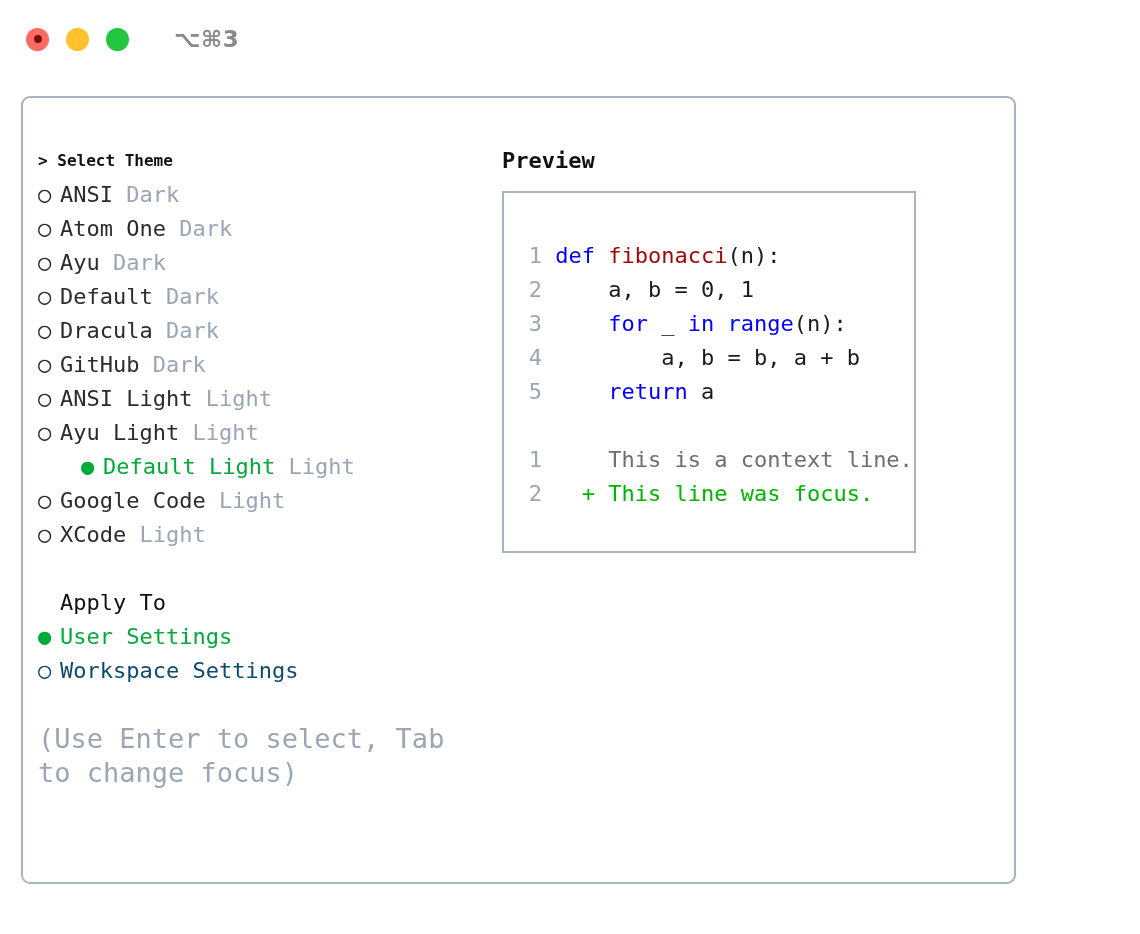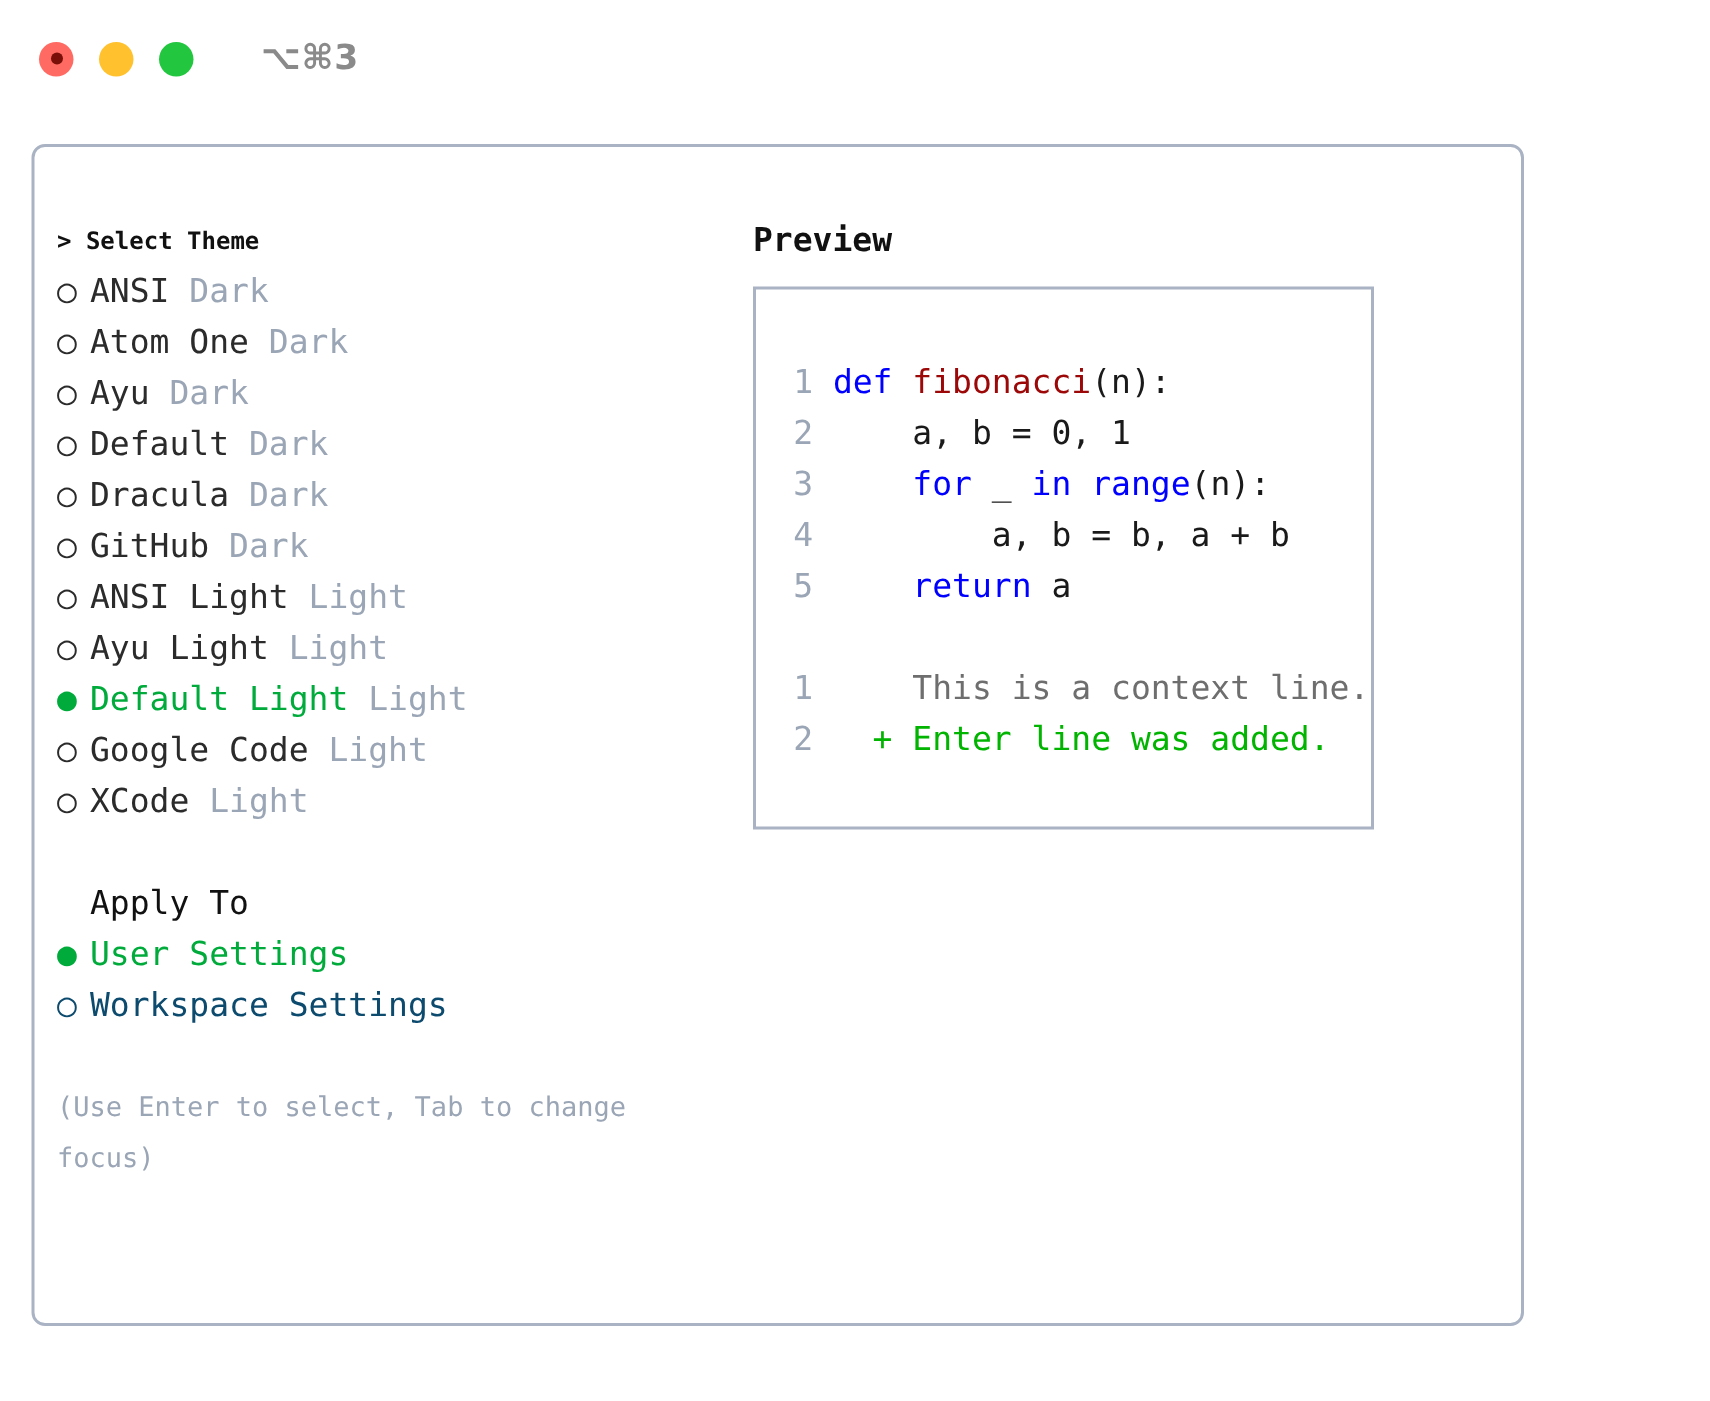--- a/index.html
+++ b/index.html
@@ -97,21 +97,21 @@
     font-size: 22px;
     line-height: 34px;
     color: #2b2b2b;
     white-space: pre;
     display: block;
   }
   .marker {
     display: inline-block;
     width: 22px;
   }
-  .theme-row.selected { color: #00ab3c; }
+  .theme-row.selected { color: #00ab3c; margin-left: 43px; }
   .theme-row.selected .marker { color: #00ab3c; }
   .variant {
     color: #9aa5b5;
     text-align: center;
   }
 
   .section-gap { height: 34px; }
 
   .apply-header {
     font-size: 22px;
@@ -124,21 +124,21 @@
     font-size: 22px;
     line-height: 34px;
     color: #0c4a6e;
     white-space: pre;
     display: block;
   }
   .apply-row.selected { color: #00ab3c; }
 
   .hint {
     margin-top: 34px;
-    font-size: 18px;
+    font-size: 27px;
     line-height: 34px;
     color: #9aa5b5;
     width: 410px;
     white-space: pre-wrap;
   }
 
   
   .right-col {
     position: absolute;
     left: 479px;
@@ -238,19 +238,19 @@
         <div id="code-block">
             <div class="code-line"><span class="ln">1</span><span> </span><span class="kw">def </span><span class="fn">fibonacci</span><span class="pl">(n):</span></div>
             <div class="code-line"><span class="ln">2</span><span> </span><span class="pl">    a, b = 0, 1</span></div>
             <div class="code-line"><span class="ln">3</span><span> </span><span class="pl">    </span><span class="kw">for</span><span class="pl"> _ </span><span class="kw">in</span><span class="pl"> </span><span class="kw">range</span><span class="pl">(n):</span></div>
             <div class="code-line"><span class="ln">4</span><span> </span><span class="pl">        a, b = b, a + b</span></div>
             <div class="code-line"><span class="ln">5</span><span> </span><span class="pl">    </span><span class="kw">return</span><span class="pl"> a</span></div>
           </div>
         <div class="diff-gap"></div>
         <div id="diff-block">
             <div class="diff-line"><span class="ln">1</span><span class="diff-ctx">     This is a context line.</span></div>
-            <div class="diff-line"><span class="ln">2</span><span class="diff-add">   + Enter line was added.</span></div>
+            <div class="diff-line"><span class="ln">2</span><span class="diff-add">   + This line was focus.</span></div>
           </div>
       </div>
     </div>
 
   </div>
 </div>
 
 </body></html>

